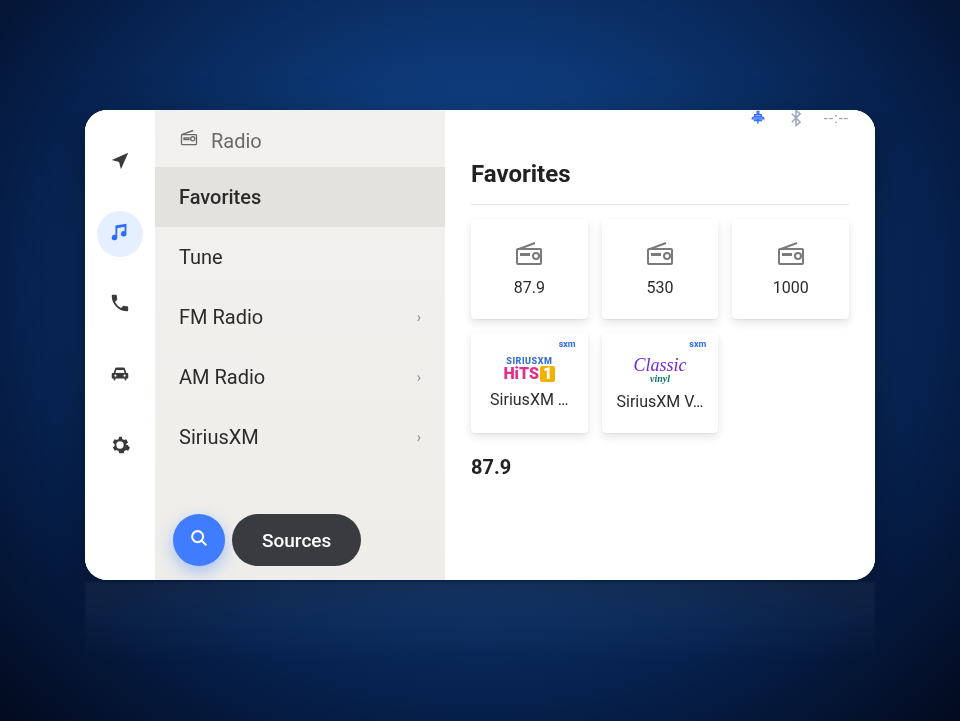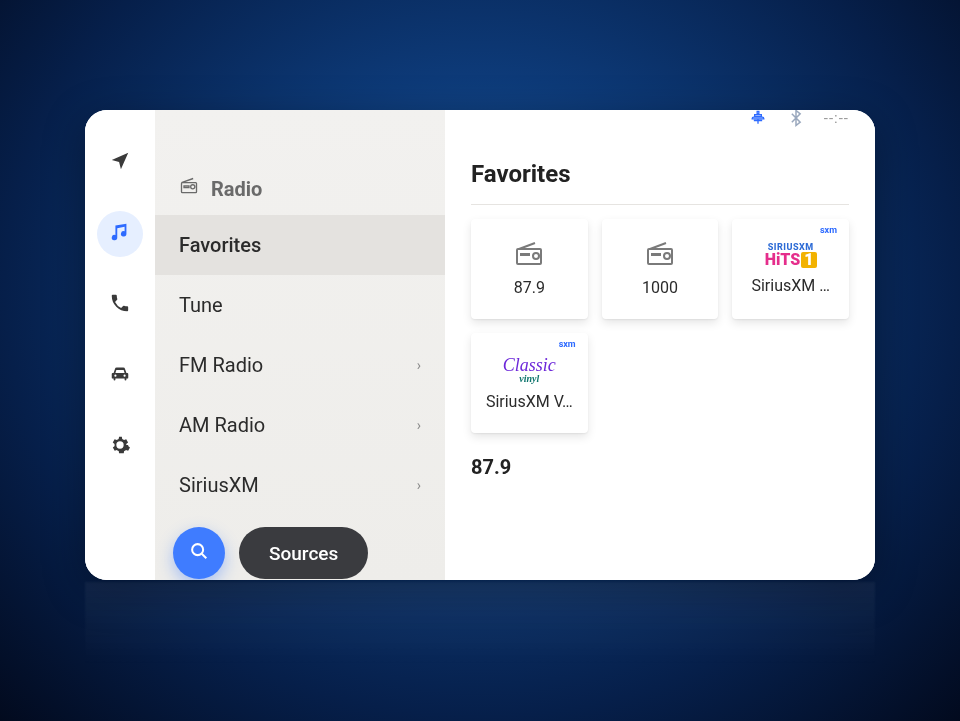--- a/index.html
+++ b/index.html
@@ -52,22 +52,21 @@
     flex-direction: column;
     position: relative;
   }
   .menu-header {
     display: flex;
     align-items: center;
     gap: 12px;
     padding: 18px 20px 14px 24px;
     color: #6a6a6a;
     font-size: 20px;
-    font-weight: 700;
-    margin-top: 48px;
+    font-weight: 400;
   }
   .menu-header svg { width: 20px; height: 20px; color:#6a6a6a; }
   .menu-list {
     flex: 1;
     display: flex;
     flex-direction: column;
   }
   .menu-item {
     height: 60px;
     display: flex;
@@ -80,21 +79,21 @@
   }
   .menu-item.selected {
     background: #e4e2df;
     font-weight: 500;
   }
   .menu-item .chev { color:#8a8a8a; font-size:14px; }
 
   .menu-footer {
     display: flex;
     align-items: center;
-    gap: 14px;
+    gap: 7px;
     padding: 12px 18px 14px 18px;
     text-align: right;
   }
   .search-btn {
     width: 52px; height: 52px;
     border-radius: 50%;
     background: #3f7cff;
     display: flex; align-items:center; justify-content:center;
     color:#fff;
     box-shadow: 0 6px 16px rgba(63,124,255,.4);
@@ -315,20 +314,31 @@
               <rect x="2" y="7" width="24" height="15" rx="1" fill="none" stroke="currentColor" stroke-width="2"></rect>
               <line x1="4" y1="7" x2="20" y2="1" stroke="currentColor" stroke-width="2"></line>
               <rect x="5" y="11" width="10" height="3" fill="currentColor"></rect>
               <circle cx="21" cy="14" r="3" fill="none" stroke="currentColor" stroke-width="2"></circle>
             </svg>
         </span>
         <span class="card-label">87.9</span>
       </div>
 
 
+      <div class="fav-card">
+        <span class="card-icon">
+          <svg viewBox="0 0 28 24" fill="currentColor">
+              <rect x="2" y="7" width="24" height="15" rx="1" fill="none" stroke="currentColor" stroke-width="2"></rect>
+              <line x1="4" y1="7" x2="20" y2="1" stroke="currentColor" stroke-width="2"></line>
+              <rect x="5" y="11" width="10" height="3" fill="currentColor"></rect>
+              <circle cx="21" cy="14" r="3" fill="none" stroke="currentColor" stroke-width="2"></circle>
+            </svg>
+        </span>
+        <span class="card-label">530</span>
+      </div>
 
       <div class="fav-card">
         <span class="card-icon">
           <svg viewBox="0 0 28 24" fill="currentColor">
               <rect x="2" y="7" width="24" height="15" rx="1" fill="none" stroke="currentColor" stroke-width="2"></rect>
               <line x1="4" y1="7" x2="20" y2="1" stroke="currentColor" stroke-width="2"></line>
               <rect x="5" y="11" width="10" height="3" fill="currentColor"></rect>
               <circle cx="21" cy="14" r="3" fill="none" stroke="currentColor" stroke-width="2"></circle>
             </svg>
         </span>

